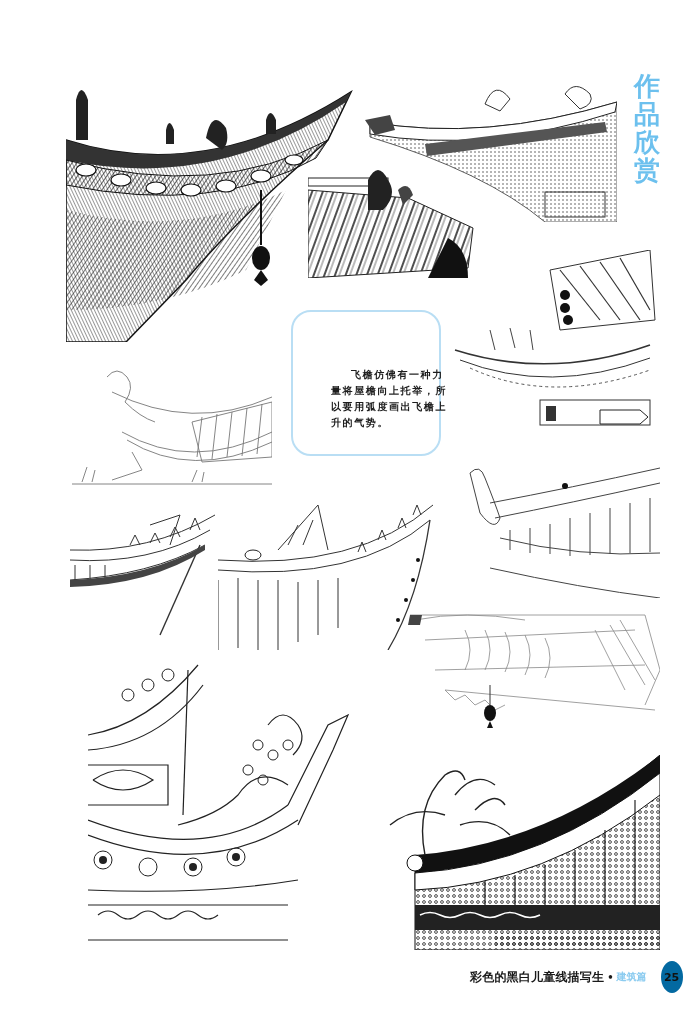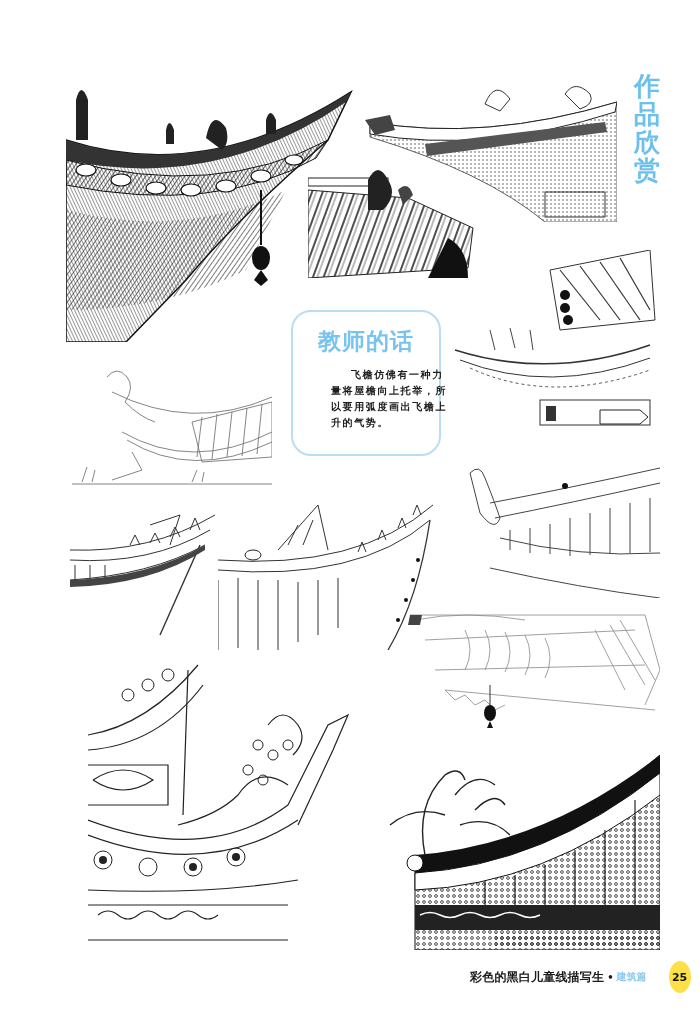--- a/index.html
+++ b/index.html
@@ -21,21 +21,21 @@
                color: #78c4ee; font-size: 23px; font-weight: bold; letter-spacing: 1px; }
   .tip-body { position: absolute; left: 18px; top: 55px; width: 116px;
               font-family: "DejaVu Serif", "Liberation Serif", serif;
               font-size: 10px; line-height: 16px; color: #1d1d1d; font-weight: bold;
               text-indent: 2em; letter-spacing: 1.6px; word-break: break-all; margin-left: 20px; }
 
   .footer { position: absolute; left: 470px; top: 966px; height: 22px; display: flex; align-items: center; }
   .footer-book { font-size: 12px; font-weight: bold; color: #1a1a1a; letter-spacing: 0.2px; }
   .footer-dot { font-size: 10px; color: #1a1a1a; margin: 0 3px; font-weight: bold; }
   .footer-section { font-size: 10px; color: #8cccf0; font-weight: bold; }
-  .page-num { margin-left: 22px; width: 22px; height: 32px; border-radius: 50%; background: #fde047;
+  .page-num { margin-left: 14px; width: 22px; height: 32px; border-radius: 50%; background: #0369a1;
               color: #111; font-size: 11px; font-weight: bold; display: flex; align-items: center; justify-content: center; }
 </style>
 </head>
 <body>
 
 <div class="page">
 
   <div class="section-title">
     <span>作</span>
     <span>品</span>
@@ -285,21 +285,20 @@
         <path d="M60 60 q-30 -10 -55 10"></path>
         <path d="M70 40 q20 -25 40 -10"></path>
         <path d="M75 70 q30 -10 50 10"></path>
         <path d="M90 55 q20 -20 30 -5"></path>
       </g>
       <circle cx="30" cy="108" r="8" fill="#fff" stroke="#111"></circle>
     </svg>
   </div>
 
   <div class="tip-card">
-    <div class="tip-title">教师的话</div>
     <div class="tip-body">飞檐仿佛有一种力量将屋檐向上托举，所以要用弧度画出飞檐上升的气势。</div>
   </div>
 
   <div class="footer">
     <span class="footer-book">彩色的黑白儿童线描写生</span>
     <span class="footer-dot">•</span>
     <span class="footer-section">建筑篇</span>
     <span class="page-num">25</span>
   </div>
 

